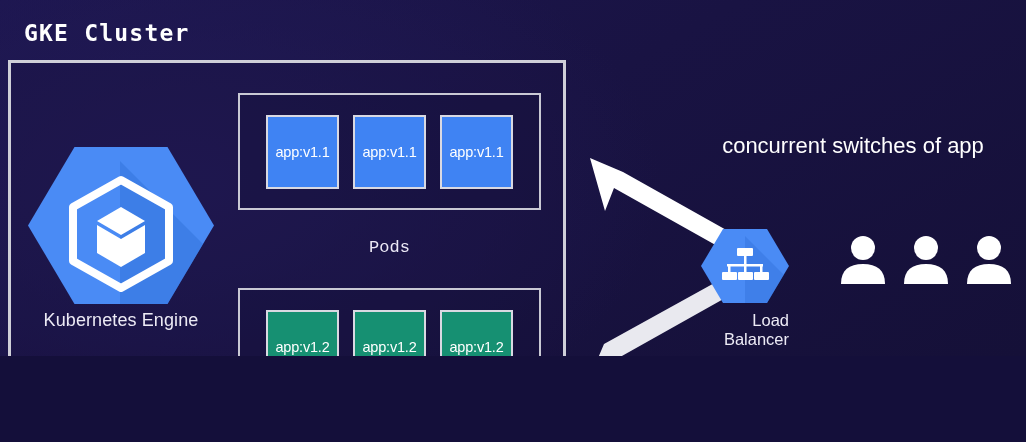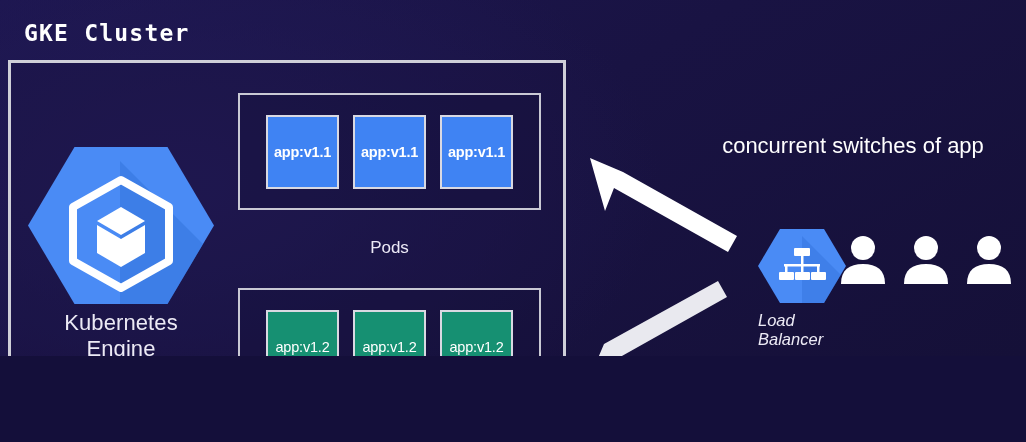--- a/index.html
+++ b/index.html
@@ -52,21 +52,21 @@
     height: 200px;
     text-align: center;
   }
   .hex-wrap {
     position: relative;
     width: 186px;
     height: 165px;
   }
   .hex-wrap svg { display: block; }
   .node-label {
-    font-size: 22px;
+    font-size: 18px;
     color: #eceaf5;
     margin-top: 2px;
     letter-spacing: 0.1px;
   }
 
   
   .pods-group {
     position: absolute;
     left: 238px;
     top: 93px;
@@ -89,49 +89,49 @@
     height: 74px;
     border: 2px solid #d9d9e2;
     box-sizing: border-box;
     display: flex;
     align-items: center;
     justify-content: center;
     font-size: 14.5px;
     color: #ffffff;
     letter-spacing: -0.2px;
   }
-  .pod.v11 { background: #3f83f3; font-weight: bold; }
+  .pod.v11 { background: #3f83f3; }
   .pod.v12 { background: #169072; text-align: center; }
 
   .pods-caption {
     position: absolute;
     left: 238px;
     top: 238px;
     width: 303px;
     text-align: center;
     font-size: 17px;
     color: #ece9f6;
+    font-family: Liberation Mono, monospace;
   }
 
   
   .arrows {
     position: absolute;
     left: 0; top: 0;
     width: 1026px; height: 442px;
     pointer-events: none;
   }
 
   
   .lb-node {
     position: absolute;
-    left: 758px;
+    left: 701px;
     top: 227px;
     width: 88px;
-    text-align: left;
-    font-style: italic;
+    text-align: right;
   }
   .lb-label {
     font-size: 16.5px;
     color: #eceaf5;
     line-height: 1.18;
     margin-top: 2px;
   }
 
   
   .users {

